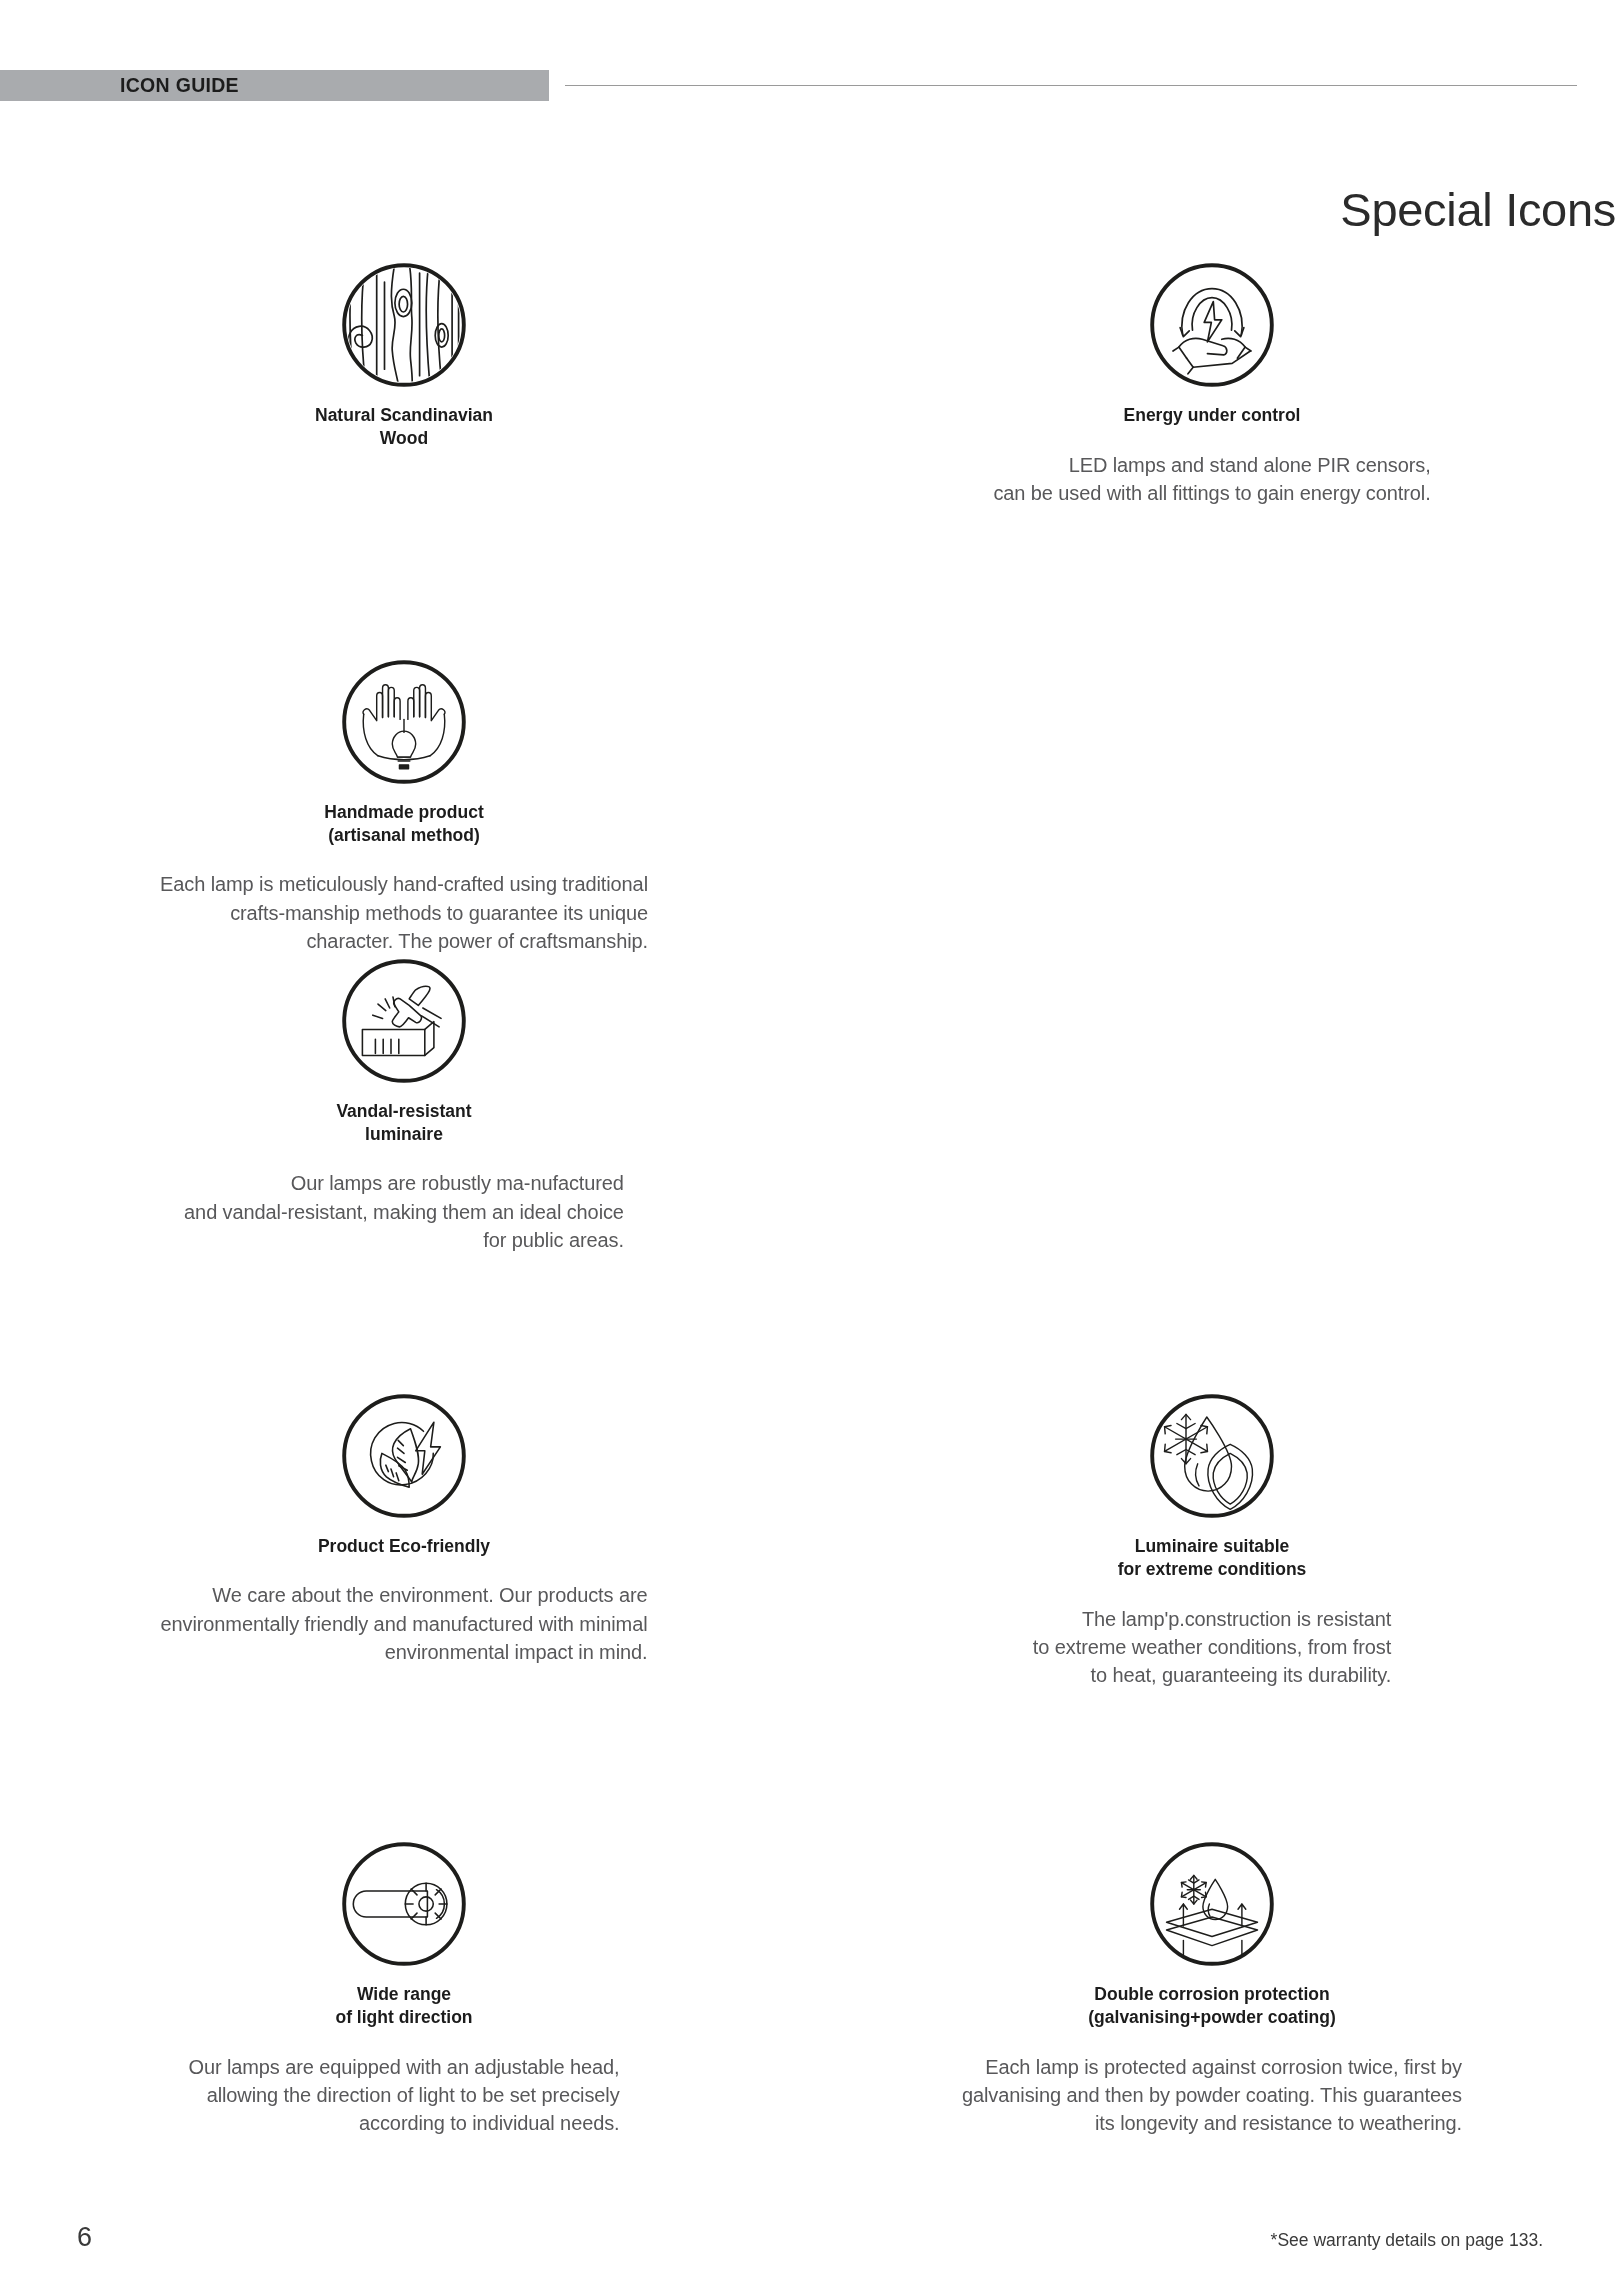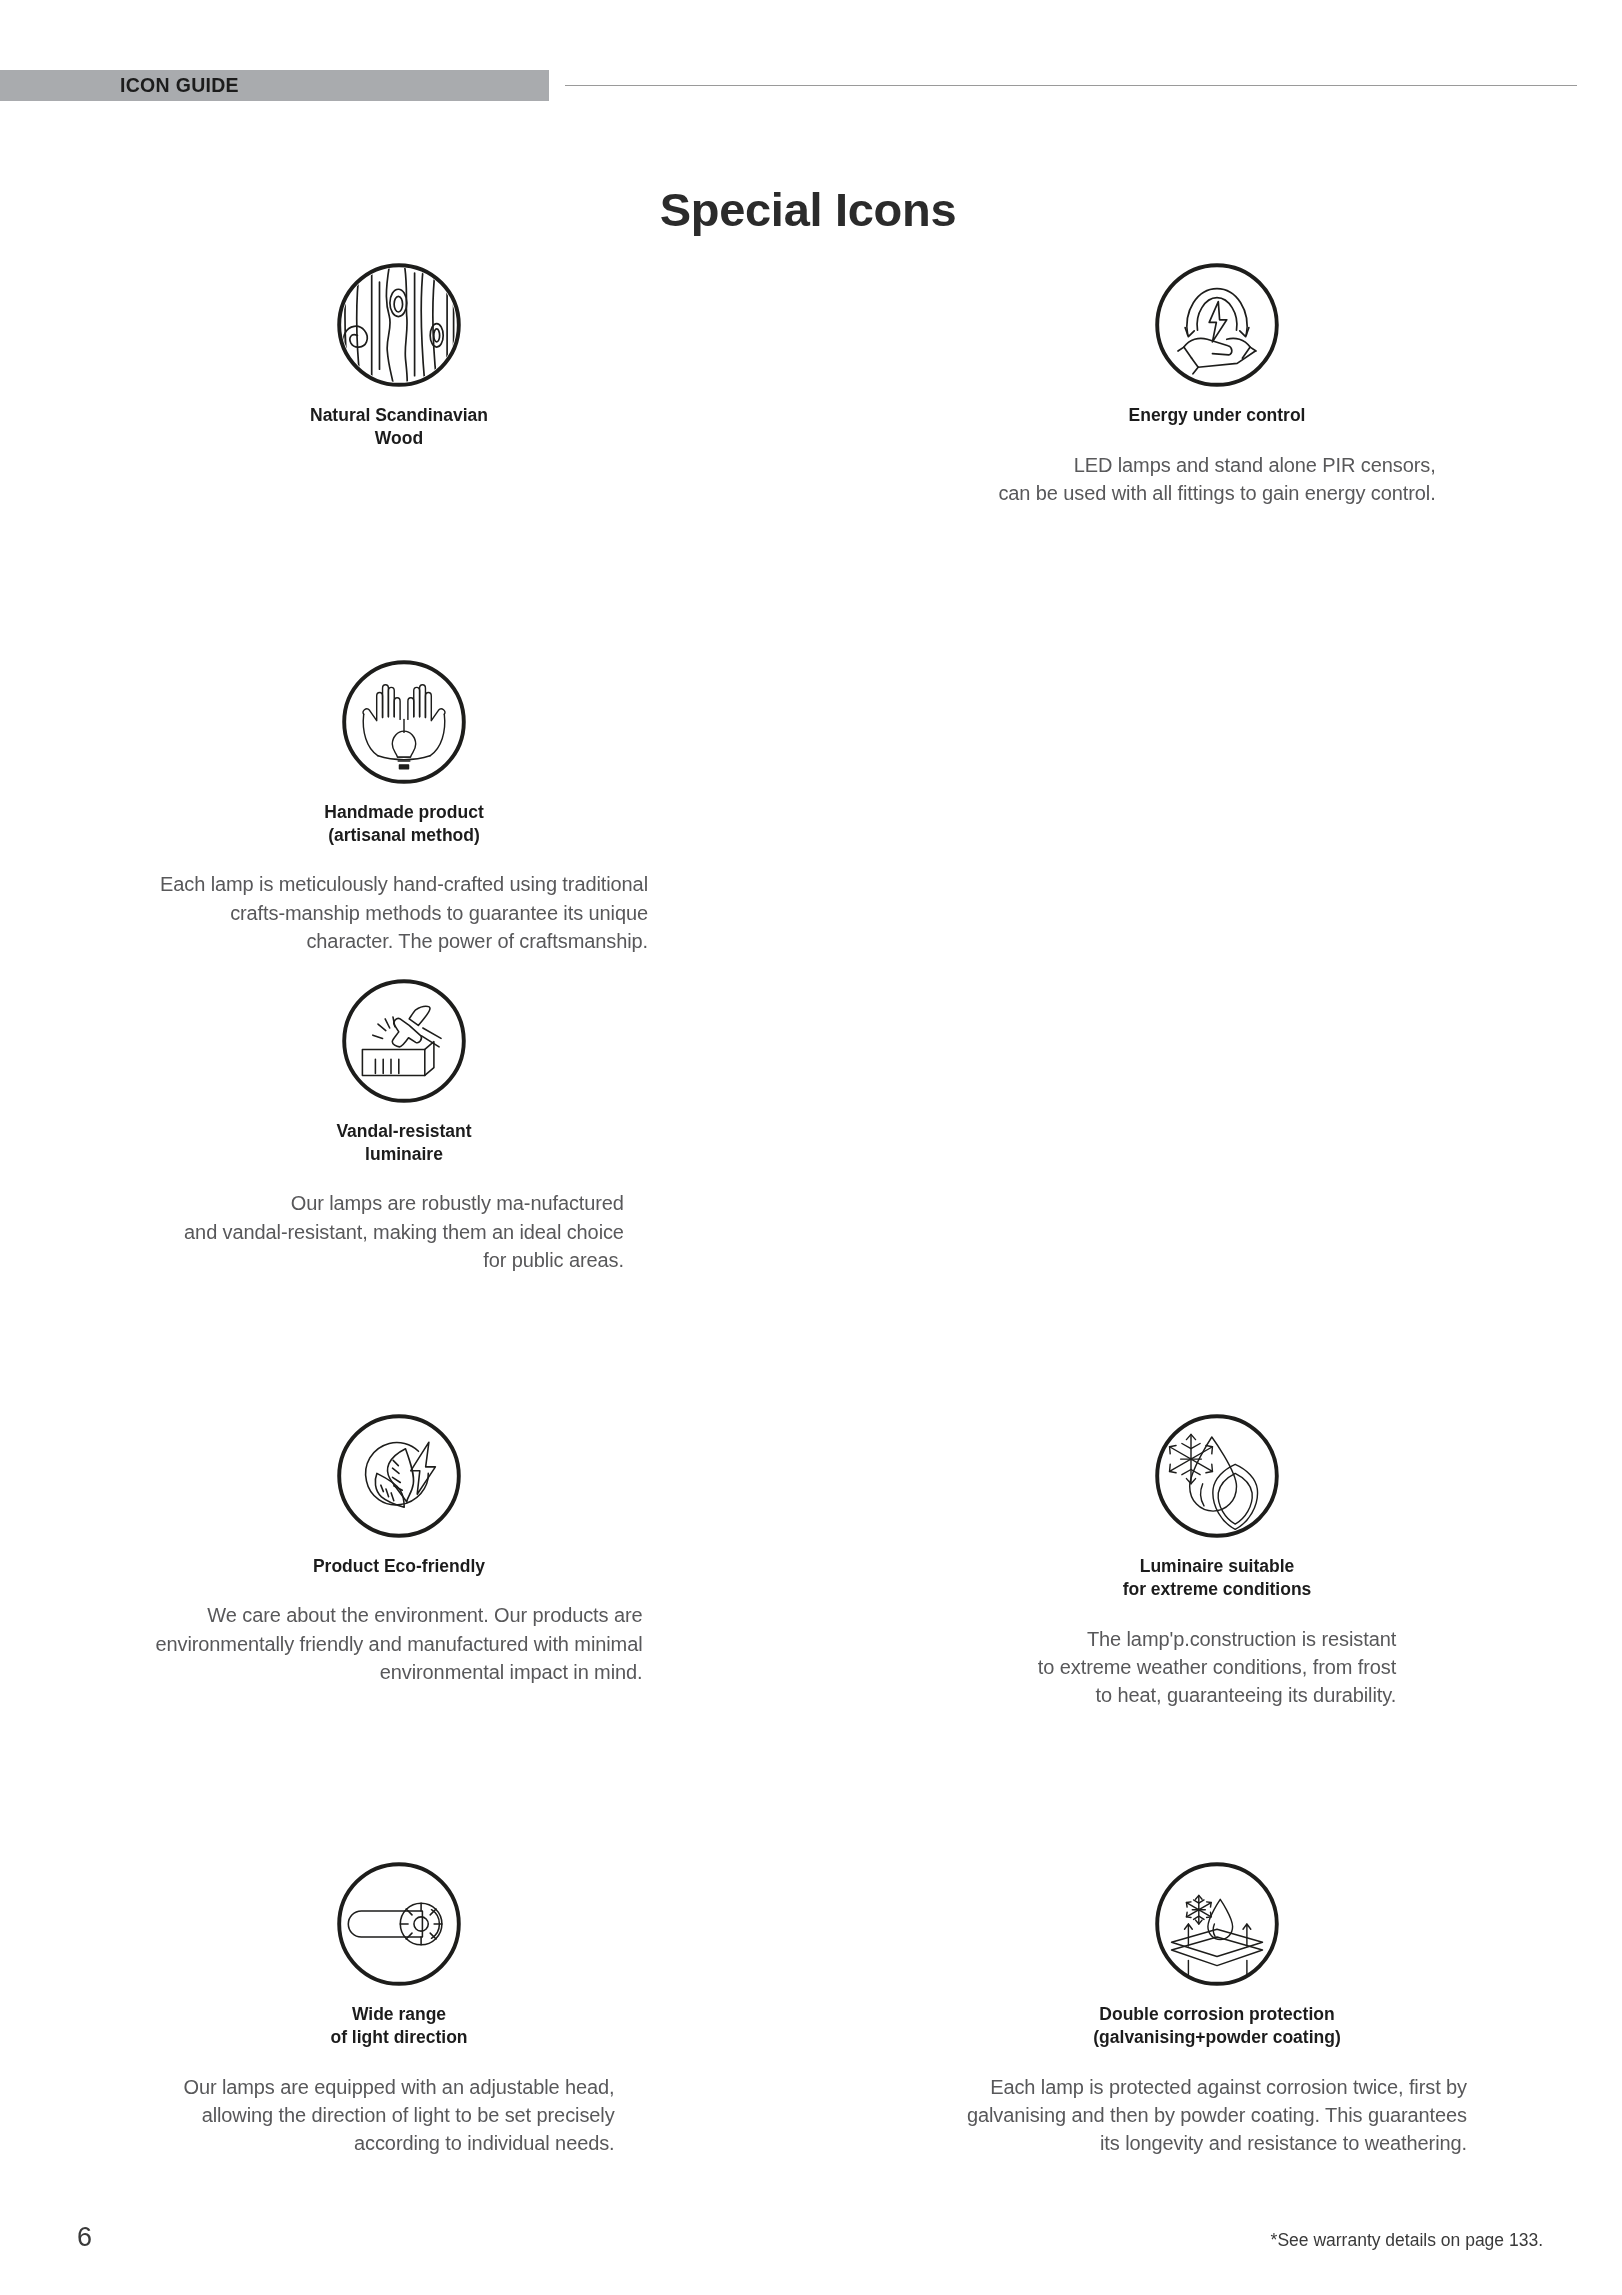--- a/index.html
+++ b/index.html
@@ -53,39 +53,38 @@
     height: 1.3px;
     background: #9a9a9a;
   }
 
   
   .page-title {
     position: absolute;
     top: 182px;
     left: 0;
     width: 100%;
-    text-align: center;
+    text-align: right;
     font-size: 47px;
-    font-weight: 700;
+    font-weight: 400;
     color: #2b2b2b;
     letter-spacing: -0.3px;
   }
 
   
   .grid {
     position: absolute;
     top: 260px;
     left: 0;
     width: 100%;
   }
   .row {
     position: relative;
     width: 100%;
     display: flex;
-    gap: 20px;
   }
   .cell {
     width: 50%;
     box-sizing: border-box;
     display: flex;
     flex-direction: column;
     align-items: center;
   }
   .icon-wrap {
     width: 130px;

